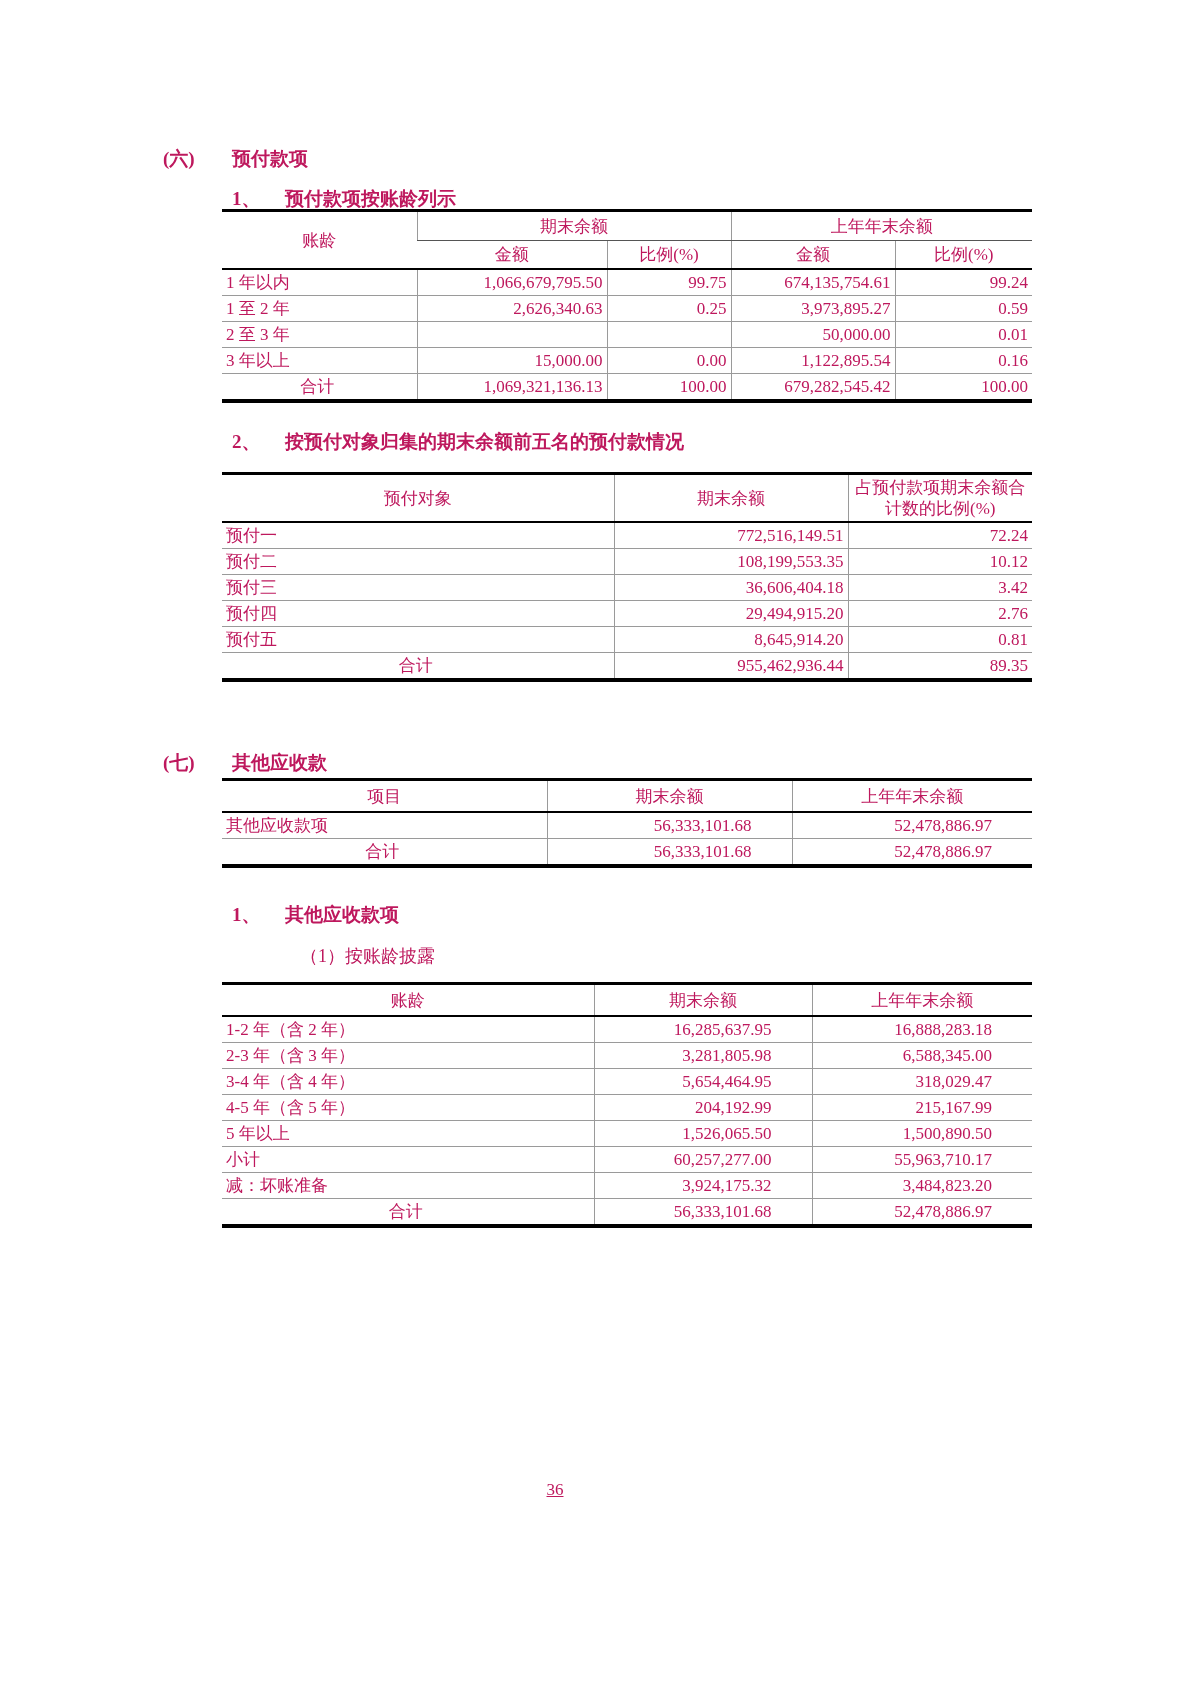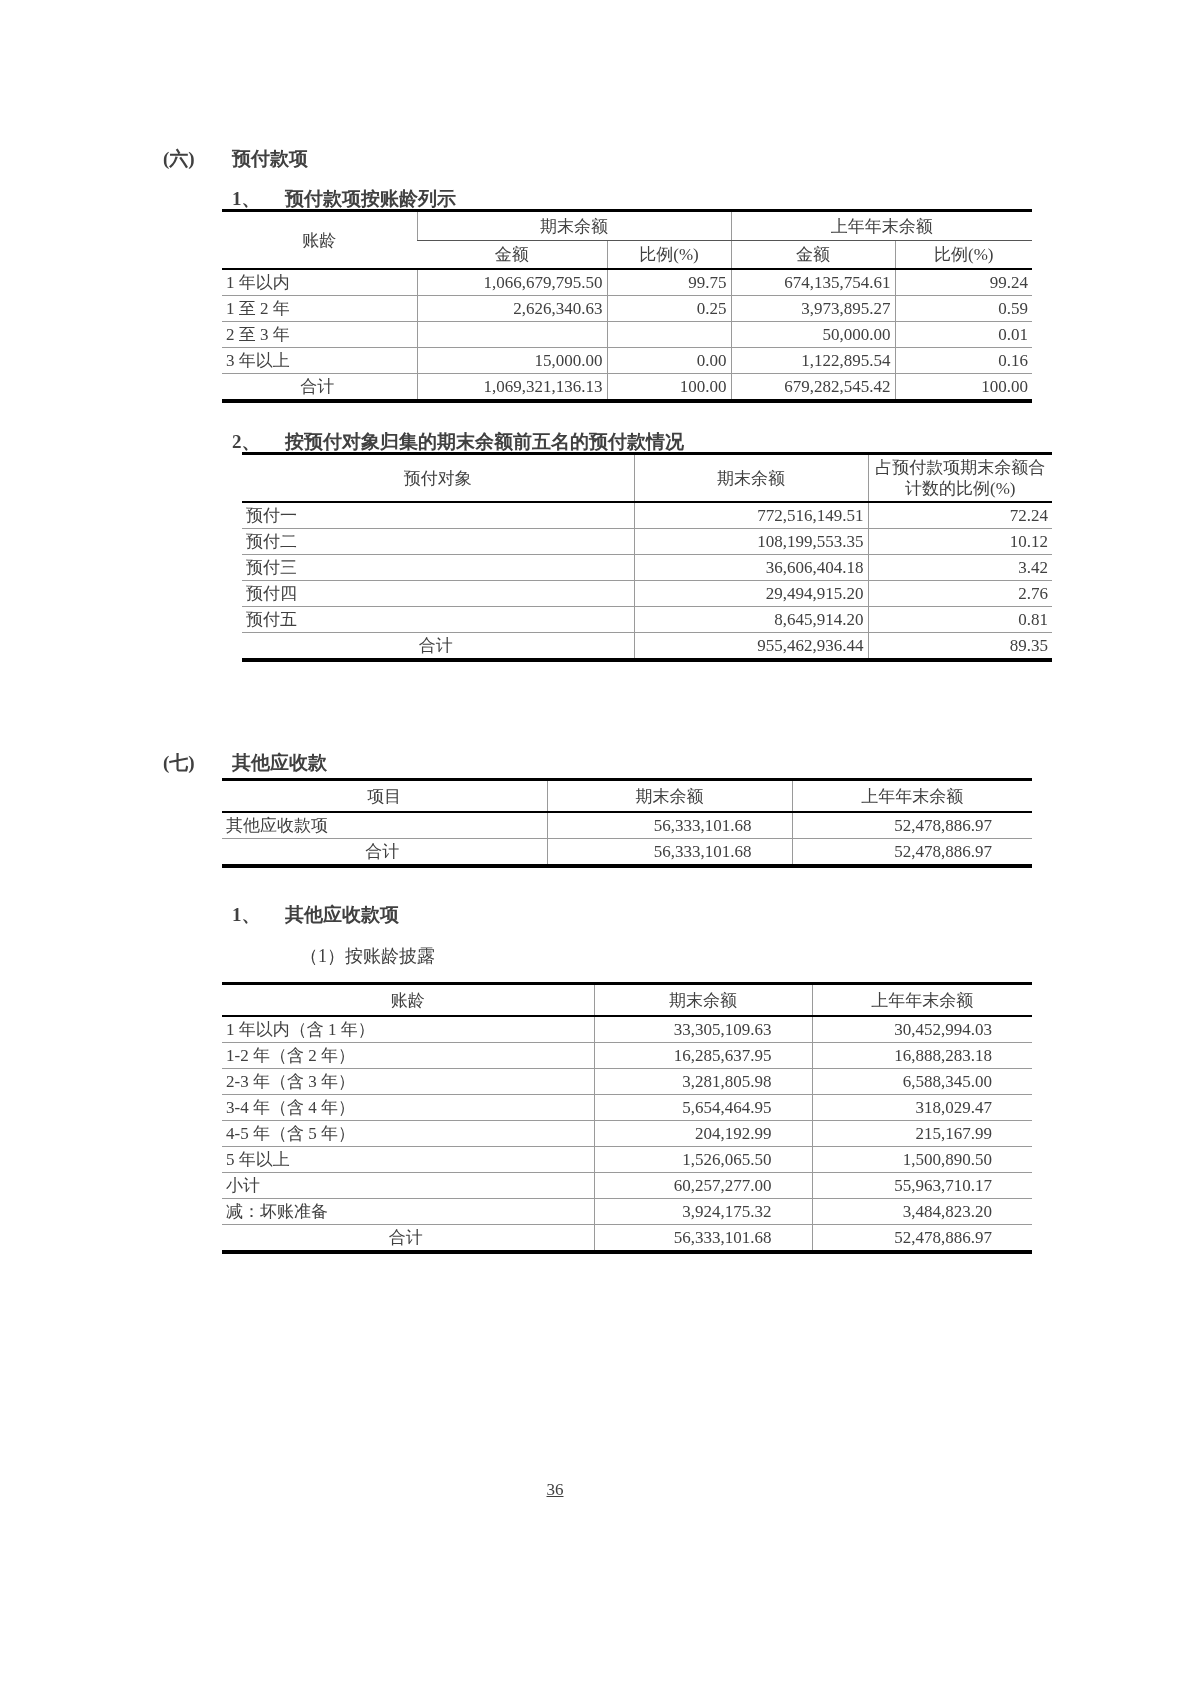--- a/index.html
+++ b/index.html
@@ -2,21 +2,21 @@
 <html><head>
 <meta charset="utf-8">
 <style>
   html,body{margin:0;padding:0;background:#e8e8e8;}
   .page{
     position:relative;
     width:1200px;height:1696px;
     margin:0 auto;
     background:#ffffff;
     font-family:"Liberation Serif","DejaVu Serif",serif;
-    color:#404040;
+    color:#be185d;
     overflow:hidden;
   }
   .abs{position:absolute;}
   
   .h-sec{font-size:19px;font-weight:bold;white-space:nowrap;}
   .h-sec .lbl{display:inline-block;width:69px;}
   .h-sub{font-size:19px;font-weight:bold;white-space:nowrap;}
   .h-sub .lbl{display:inline-block;width:53px;}
   .h-min{font-size:18px;font-weight:normal;white-space:nowrap;}
   
@@ -131,21 +131,21 @@
           <td class="c-num">679,282,545.42</td>
           <td class="c-num">100.00</td>
         </tr>
       </tbody>
   </table>
 
   <div class="abs h-sub" style="left:232px;top:429px;">
     <span class="lbl">2、</span><span>按预付对象归集的期末余额前五名的预付款情况</span>
   </div>
 
-  <table class="tbl t2 abs" style="left:222px;top:452px;margin-left:20px;">
+  <table class="tbl t2 abs" style="left:222px;top:472px;">
     <colgroup>
       <col style="width:392px">
         <col style="width:234px">
         <col style="width:184px">
     </colgroup>
     <thead>
       <tr class="single">
         <th>预付对象</th>
         <th>期末余额</th>
         <th class="wrapcol" style="white-space:normal;">占预付款项期末余额合计数的比例(%)</th>
@@ -240,25 +240,20 @@
     </colgroup>
     <thead>
       <tr class="single">
         <th>账龄</th>
         <th>期末余额</th>
         <th>上年年末余额</th>
       </tr>
     </thead>
     <tbody>
 
-        <tr>
-          <td class="c-label">1 年以内（含 1 年）</td>
-          <td class="c-num">33,305,109.63</td>
-          <td class="c-num">30,452,994.03</td>
-        </tr>
 
         <tr>
           <td class="c-label">1-2 年（含 2 年）</td>
           <td class="c-num">16,285,637.95</td>
           <td class="c-num">16,888,283.18</td>
         </tr>
 
         <tr>
           <td class="c-label">2-3 年（含 3 年）</td>
           <td class="c-num">3,281,805.98</td>

